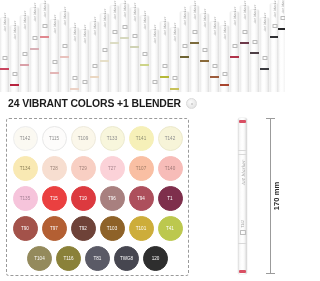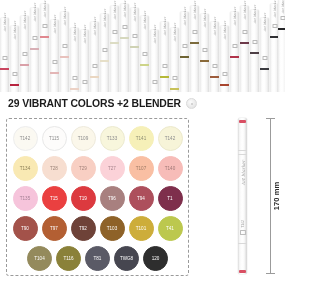--- a/index.html
+++ b/index.html
@@ -279,21 +279,21 @@
       <div class="logo" style="top: 20px;"></div>
     </div>
     <div class="pen" style="left: 278px; height: 92px;">
       <div class="band" style="background: rgb(38, 38, 40); top: 28px;"></div>
       <div class="script">Art Marker</div>
       <div class="logo" style="top: 16px;"></div>
     </div>
   </div>
 
 <div class="title-row">
-  <span class="title">29 VIBRANT COLORS +2 BLENDER</span>
+  <span class="title">24 VIBRANT COLORS +1 BLENDER</span>
   <span class="blender-dot"></span>
 </div>
 
 <div class="swatch-panel">
   <div class="swatch-rows" id="swatch-rows">
       <div class="swatch-row">
         <div class="swatch" style="background: rgb(251, 249, 242); border: 0.5px solid rgb(237, 237, 237);">
           <span class="code" style="color: rgb(140, 140, 140);">T142</span>
         </div>
         <div class="swatch" style="background: rgb(253, 252, 251); border: 0.5px solid rgb(232, 232, 232);">

